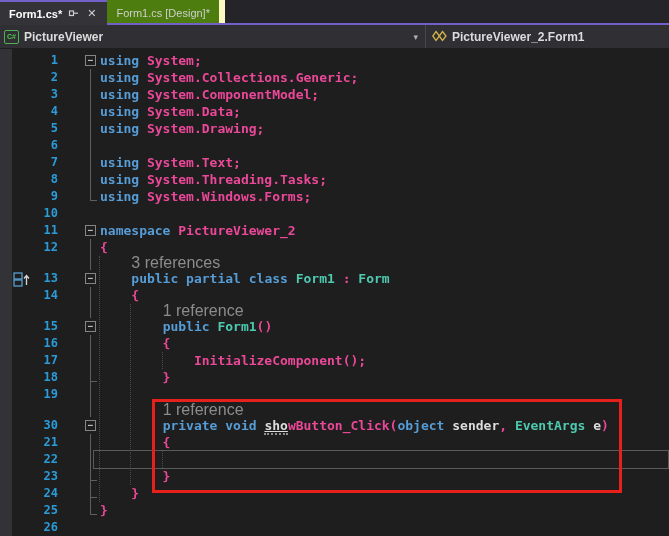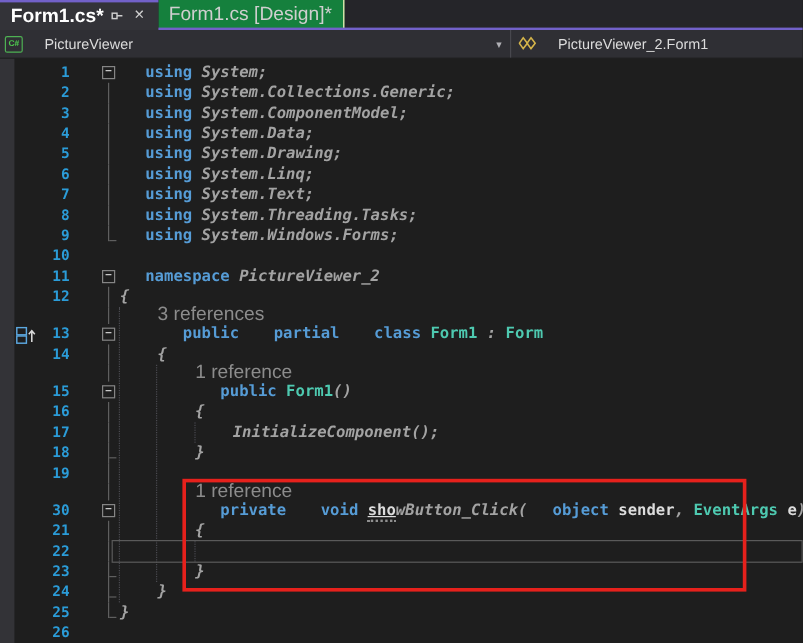--- a/index.html
+++ b/index.html
@@ -8,32 +8,32 @@
   .app { position:relative; width:669px; height:536px; }
 
   
   .tabstrip { position:relative; height:25px; background:#252529; display:flex; }
   .tab-underline { position:absolute; left:0; right:0; bottom:0; height:2px;
                    background:#7261C9; z-index:3; }
   .tab { position:relative; display:flex; align-items:center; gap:6px;
          padding:0 9px; height:25px; cursor:default; }
   .tab.active { z-index:4; background:#333338; border-top:2px solid #7261C9; }
   .tab.active .tab-label { color:#FFFFFF; font-weight:bold; }
-  .tab.inactive { z-index:2; background:#15803d; border-right:1px solid #fef9c3; }
-  .tab-label { font-size:16px; color:#CFCFCF; white-space:nowrap; }
+  .tab.inactive { z-index:2; background:#4d7c0f; border-right:6px solid #fef9c3; }
+  .tab-label { font-size:11px; color:#CFCFCF; white-space:nowrap; }
   .tab-pin svg { display:block; }
   .tab-close { color:#D0D0D0; font-size:11px; line-height:11px; padding:0 2px; }
 
   
   .navbar { height:24px; background:#2F2F34; display:flex;
             border-bottom:1px solid #1E1E1E; }
   .combo { display:flex; align-items:center; height:23px; }
   .combo.left { width:426px; border-right:1px solid #48484E; padding-left:4px; }
   .combo.right { flex:1; padding-left:6px;align-items:center; }
-  .combo-label { font-size:12px; color:#DCDCDC; margin-left:18px; white-space:nowrap; }
+  .combo-label { font-size:12px; color:#DCDCDC; margin-left:5px; white-space:nowrap;font-weight:bold; }
   .csicon { width:15px; height:14px; border:1px solid #4EB153; border-radius:2px;
             color:#4EC94E; font-size:7px; font-weight:bold; display:flex;
             align-items:center; justify-content:center; }
   .ddarrow { margin-left:auto; margin-right:7px; color:#B0B0B5; font-size:9px; }
 
   
   .editor { position:relative; width:669px; height:487px; background:#1E1E1E;
             font-family:"DejaVu Sans Mono", monospace; }
   .indicator-margin { position:absolute; left:0; top:0; bottom:0; width:12px;
                       background:#333337; z-index:0; }
@@ -48,23 +48,23 @@
   .olmark.endcont { left:28px; top:0; bottom:0; width:1px; }
   .olmark.end { left:28px; top:0; height:13px; width:1px; }
   .olmark.end::after, .olmark.endcont::after { content:''; position:absolute;
         left:1px; top:12px; width:6px; height:1px; background:#5F5F5F; }
   .foldbox { position:absolute; left:23px; top:3px; width:11px; height:11px;
              border:1px solid #858585; background:#1E1E1E; color:#C8C8C8;
              font-size:9px; line-height:8px; text-align:center; z-index:2; }
   .codecell { white-space:pre; color:#DCDCDC; }
   .lenstext { font-family:Liberation Sans, sans-serif; font-size:16px;
               font-weight:normal; color:#8C8C8C; }
-  .tok-kw { color:#569CD6;margin-left:21px; }
+  .tok-kw { color:#569CD6; }
   .tok-ty { color:#4EC9B0; }
-  .tok-pl { color:#a3a3a3;font-style:italic; }
+  .tok-pl { color:#ec4899; }
   .tok-pm { color:#DCDCDC; }
   .tok-mh { color:#DCDCDC; border-bottom:2px dotted #8F8F8F;text-decoration:underline; }
 
   
   .guide { position:absolute; width:0; border-left:1px dotted #4A4A50; z-index:1; }
   #guide-l0 { left:99px;  top:207px; height:246px; }
   #guide-l4 { left:130px; top:255px; height:181px; }
   #guide-l8a { left:162px; top:303px; height:17px; }
   #guide-l8b { left:162px; top:402px; height:17px; }
 
@@ -171,21 +171,20 @@
           <span class="ol">
             <span class="olmark line"></span>
           </span>
           <span class="codecell"><span class="tok-kw">using</span><span class="tok-pl"> System.Drawing;</span></span>
         </div>
         <div class="row">
           <span class="ln">6</span>
           <span class="ol">
             <span class="olmark line"></span>
           </span>
-          <span class="codecell"><span class="tok-kw">using</span><span class="tok-pl"> System.Linq;</span></span>
         </div>
         <div class="row">
           <span class="ln">7</span>
           <span class="ol">
             <span class="olmark line"></span>
           </span>
           <span class="codecell"><span class="tok-kw">using</span><span class="tok-pl"> System.Text;</span></span>
         </div>
         <div class="row">
           <span class="ln">8</span>

